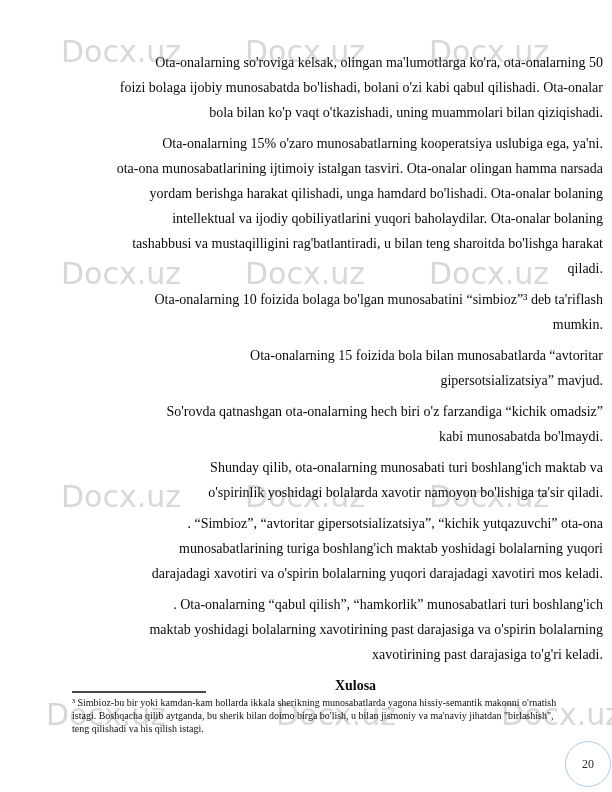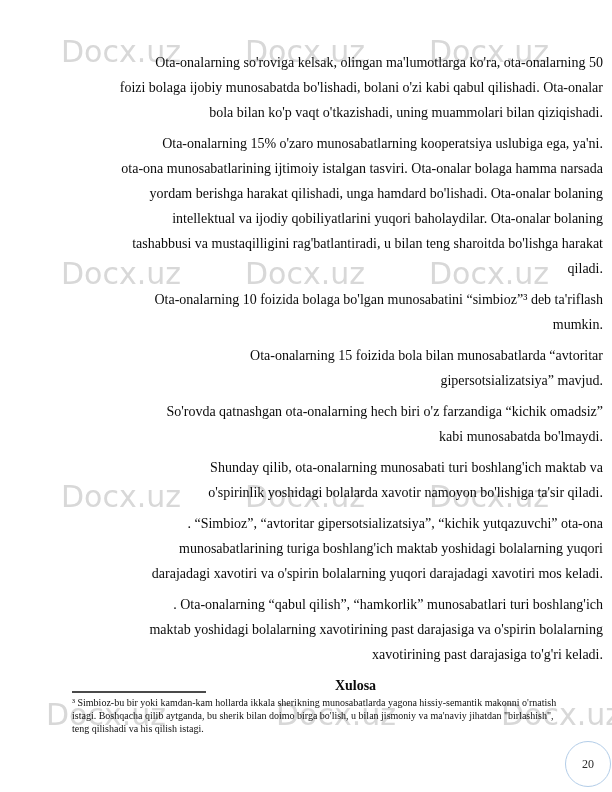--- a/index.html
+++ b/index.html
@@ -92,21 +92,21 @@
 
 <div class="content">
   <div id="paragraphs">
       <div class="para">
         <div class="line first">Ota-onalarning so'roviga kelsak, olingan ma'lumotlarga ko'ra, ota-onalarning 50</div>
         <div class="line">foizi bolaga ijobiy munosabatda bo'lishadi, bolani o'zi kabi qabul qilishadi. Ota-onalar</div>
         <div class="line">bola bilan ko'p vaqt o'tkazishadi, uning muammolari bilan qiziqishadi.</div>
       </div>
       <div class="para">
         <div class="line first">Ota-onalarning 15% o'zaro munosabatlarning kooperatsiya uslubiga ega, ya'ni.</div>
-        <div class="line">ota-ona munosabatlarining ijtimoiy istalgan tasviri. Ota-onalar bolaga hamma narsada</div>
+        <div class="line">ota-ona munosabatlarining ijtimoiy istalgan tasviri. Ota-onalar olingan hamma narsada</div>
         <div class="line">yordam berishga harakat qilishadi, unga hamdard bo'lishadi. Ota-onalar bolaning</div>
         <div class="line">intellektual va ijodiy qobiliyatlarini yuqori baholaydilar. Ota-onalar bolaning</div>
         <div class="line">tashabbusi va mustaqilligini rag'batlantiradi, u bilan teng sharoitda bo'lishga harakat</div>
         <div class="line">qiladi.</div>
       </div>
       <div class="para">
         <div class="line first">Ota-onalarning 10 foizida bolaga bo'lgan munosabatini “simbioz”³ deb ta'riflash</div>
         <div class="line">mumkin.</div>
       </div>
       <div class="para">

